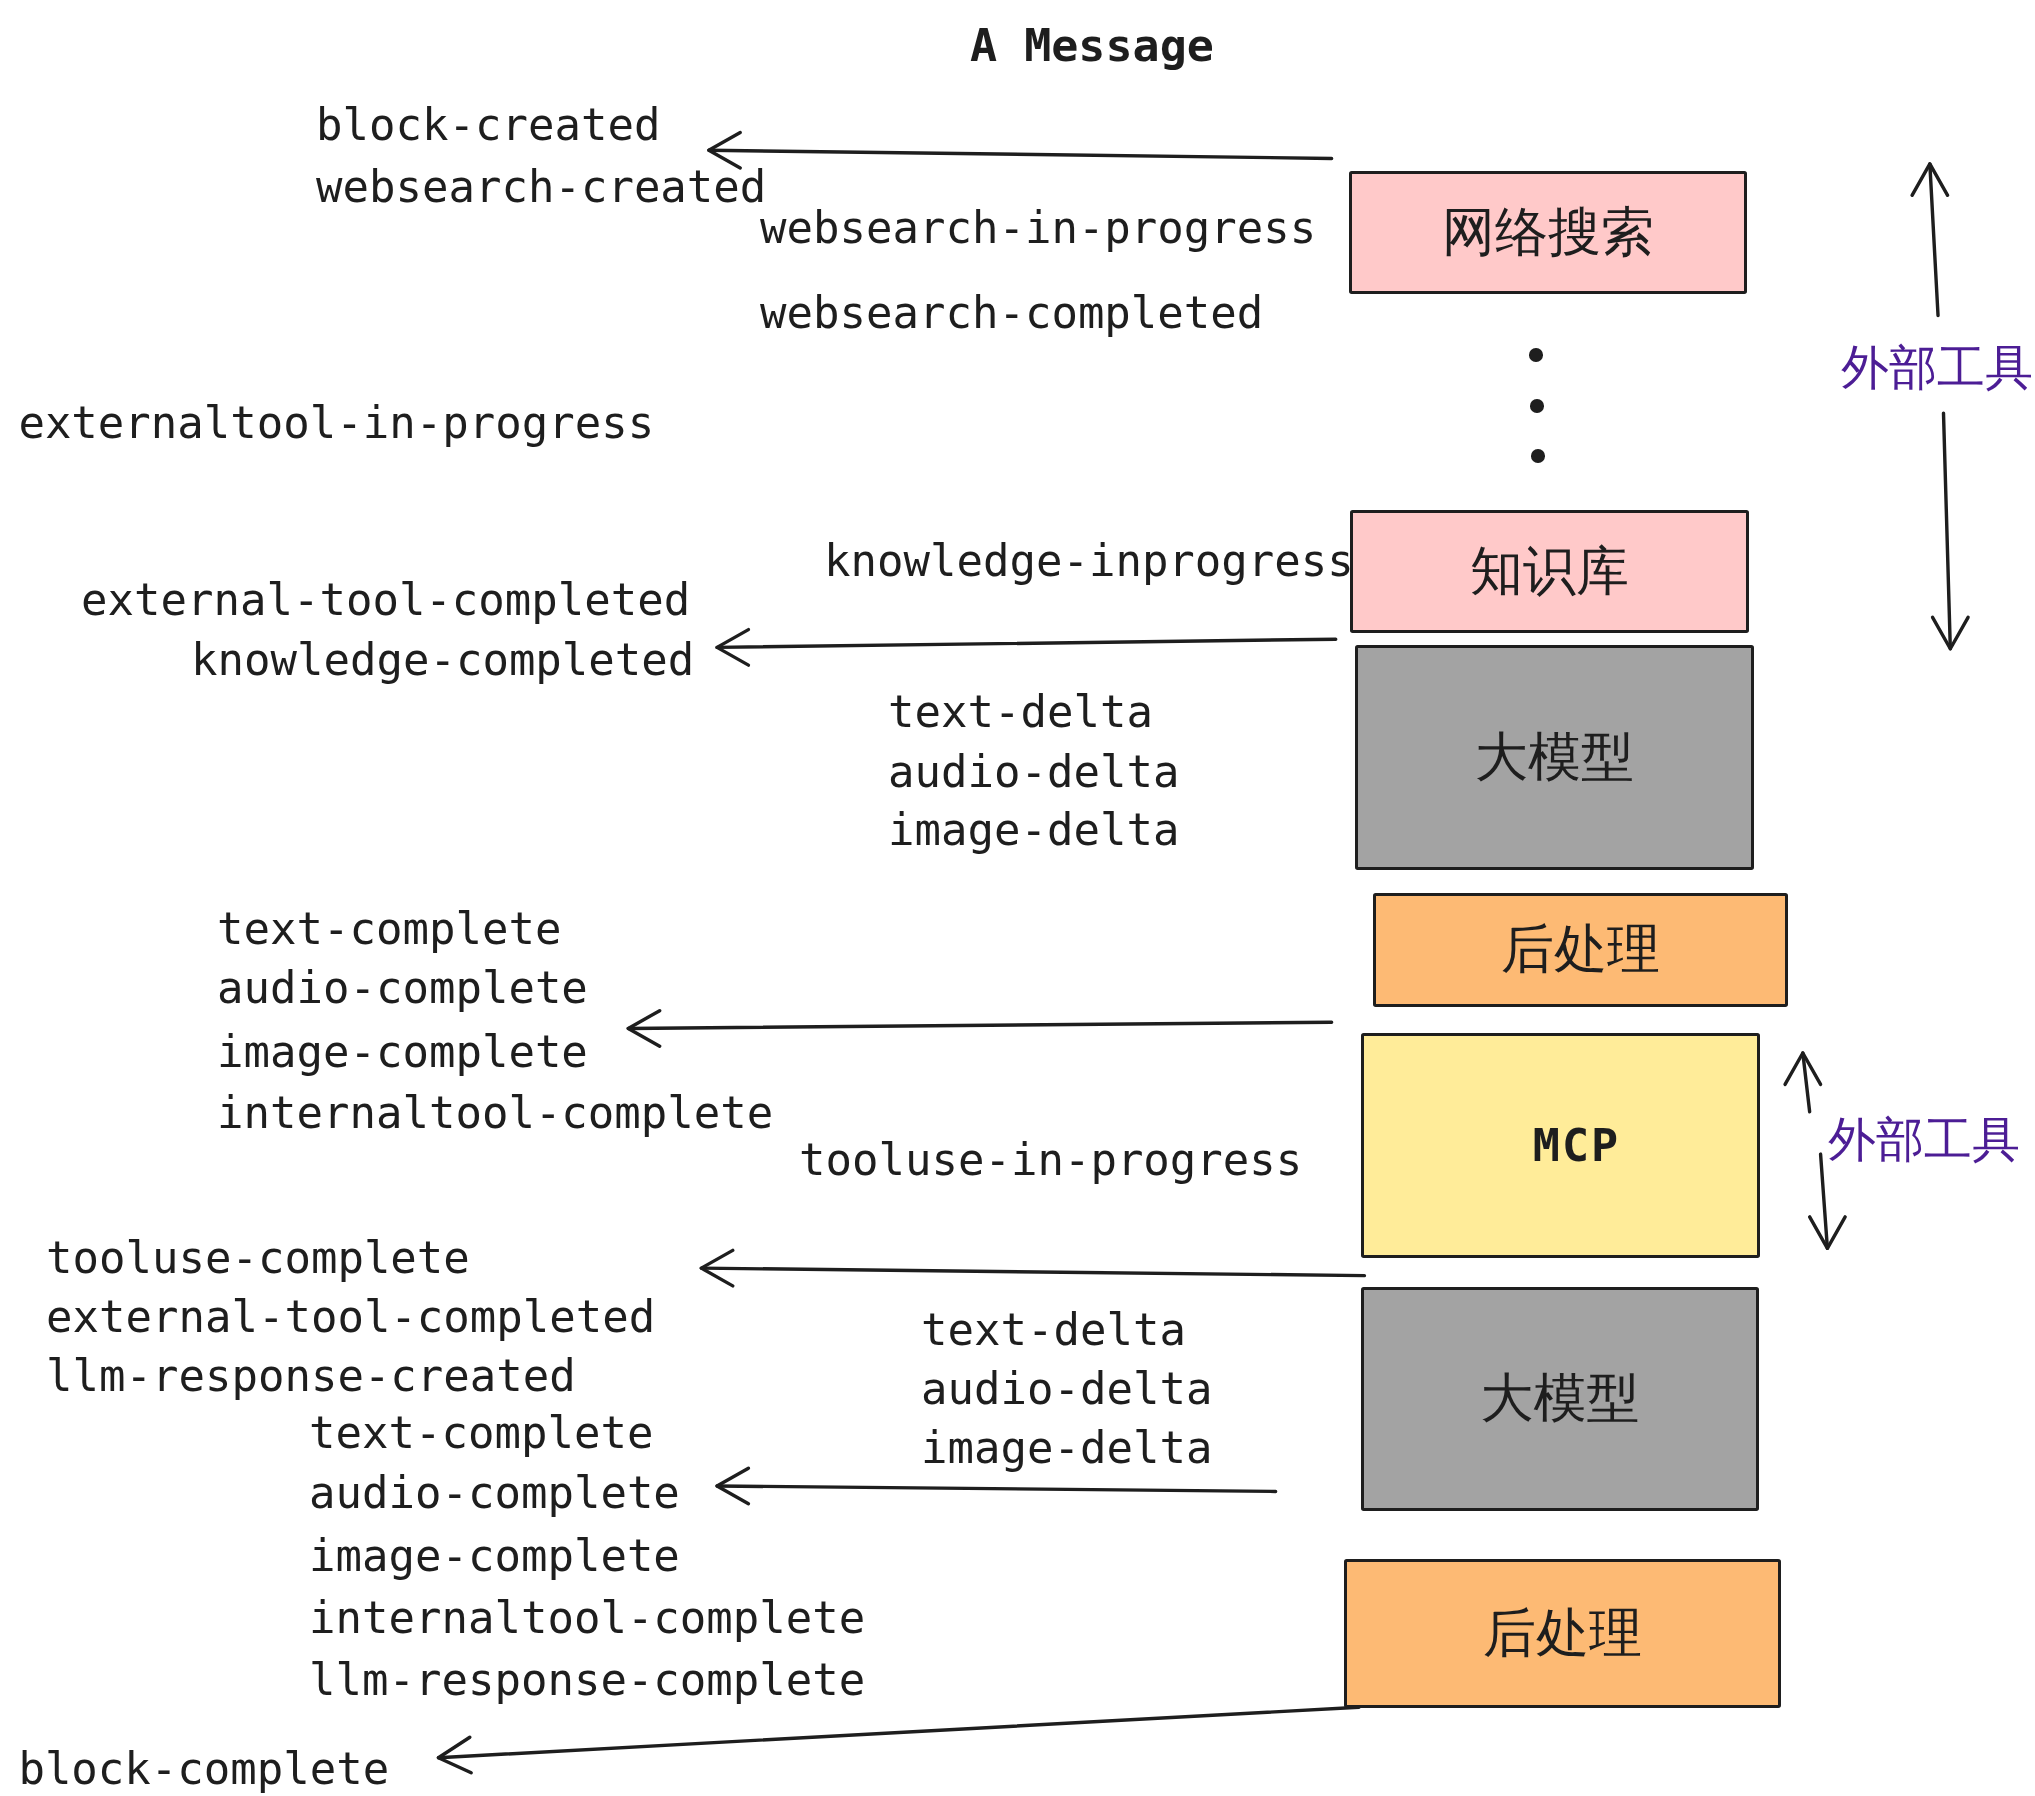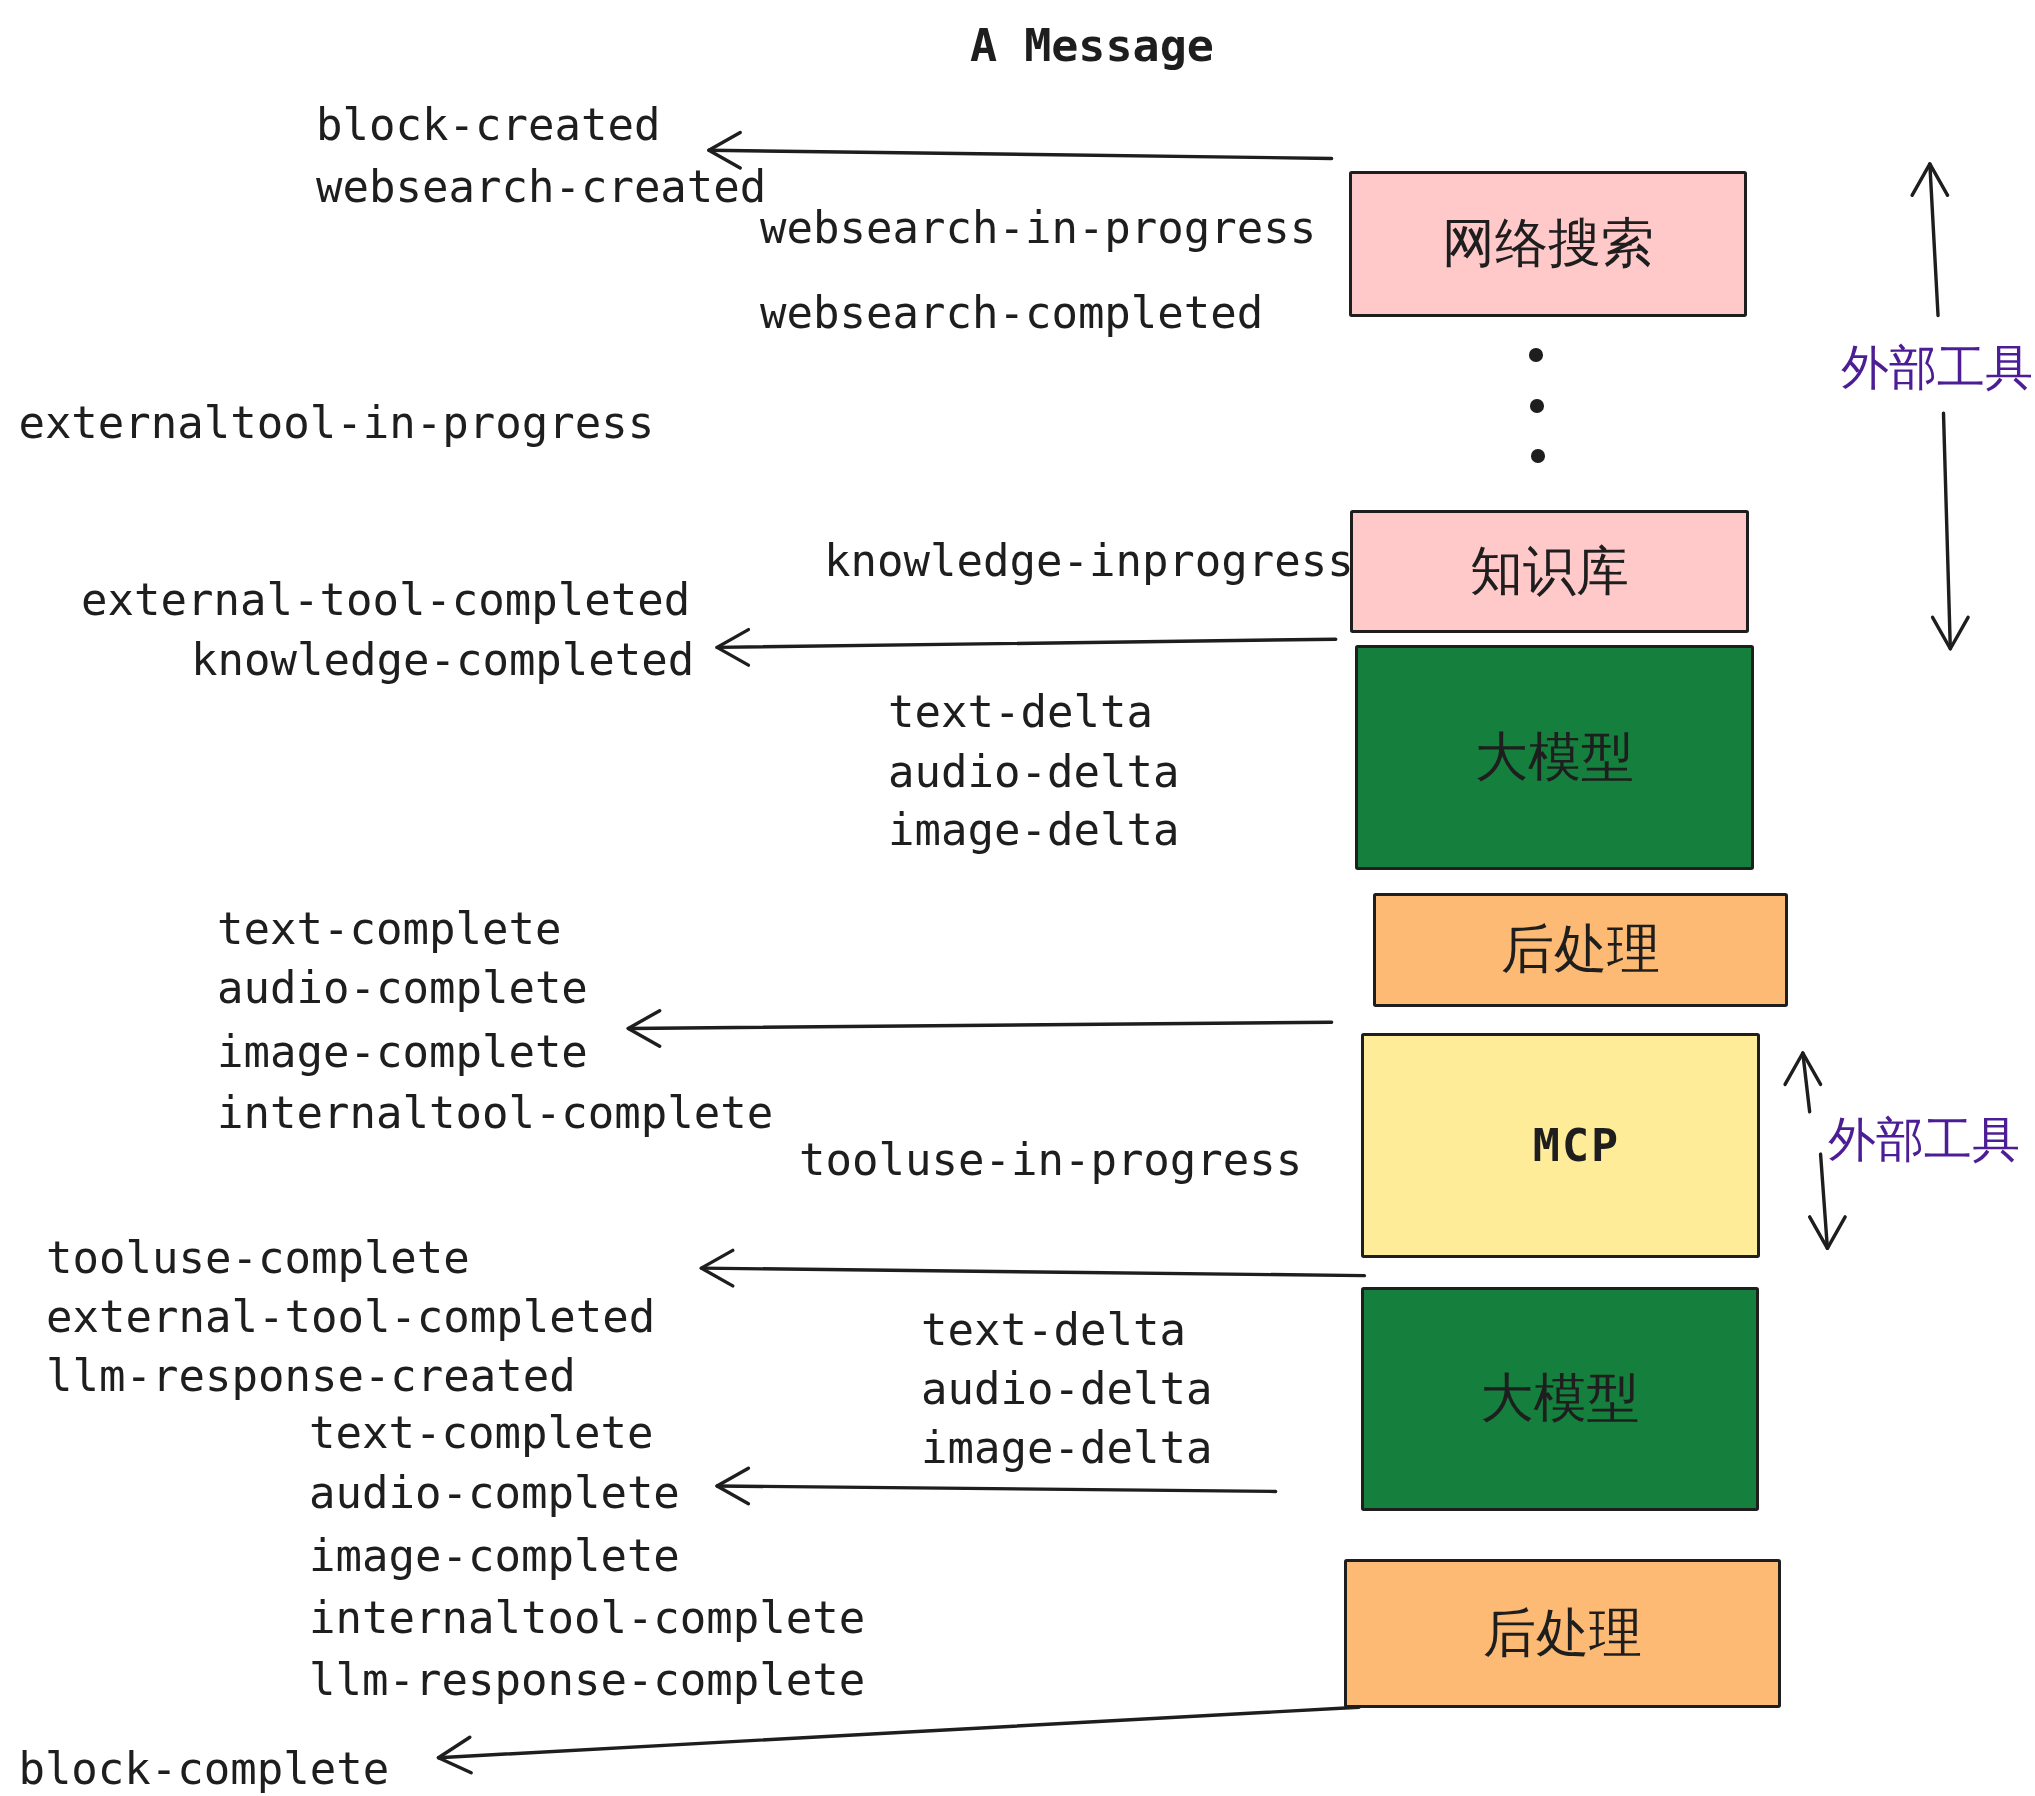--- a/index.html
+++ b/index.html
@@ -6,21 +6,21 @@
   #canvas{position:relative;width:2035px;height:1796px;background:#ffffff;overflow:hidden;
           font-family:"DejaVu Sans Mono","Liberation Mono",monospace;color:#1e1e1e;}
   .ev{position:absolute;font-family:"DejaVu Sans Mono","Liberation Mono",monospace;
       font-size:44px;line-height:1.05;color:#1e1e1e;white-space:nowrap;}
   .title{position:absolute;font-size:45px;font-weight:bold;white-space:nowrap;}
   .box{position:absolute;display:flex;align-items:center;justify-content:center;
        border:3.4px solid #1e1e1e;border-radius:2.7px;box-sizing:border-box;
        font-family:"DejaVu Sans","Liberation Sans",sans-serif;font-size:53px;font-weight:500;
        color:#1e1e1e;white-space:nowrap;}
   .fill-pink{background:#ffc9c9;}
-  .fill-green{background:#15803d;}
+  .fill-green{background:#a3a3a3;}
   .fill-yellow{background:#ffec99;}
   .fill-white{background:#fdba74;}
   .mcp-font{font-family:"DejaVu Sans Mono","Liberation Mono",monospace;font-size:45px;font-weight:bold;letter-spacing:2px;padding-left:32px;}
   .anno{position:absolute;font-family:"DejaVu Sans","Liberation Sans",sans-serif;
         font-size:48px;font-weight:500;color:#4c1d95;white-space:nowrap;}
   .dot{position:absolute;width:13.7px;height:13.7px;border-radius:50%;background:#1e1e1e;}
   svg line, svg polyline{stroke:#1e1e1e;stroke-width:5;fill:none;stroke-linecap:round;stroke-linejoin:round;}
   #arrows{position:absolute;left:0;top:0;}
 </style>
 </head>
@@ -104,21 +104,21 @@
   <div class="ev" style="left:309px;top:1410px;">text-complete</div>
   <div class="ev" style="left:921px;top:1307px;">text-delta</div>
   <div class="ev" style="left:921px;top:1366px;">audio-delta</div>
   <div class="ev" style="left:921px;top:1425px;">image-delta</div>
   <div class="ev" style="left:309px;top:1470px;">audio-complete</div>
   <div class="ev" style="left:309px;top:1533px;">image-complete</div>
   <div class="ev" style="left:309px;top:1595px;">internaltool-complete</div>
   <div class="ev" style="left:309px;top:1657px;">llm-response-complete</div>
   <div class="ev" style="left:18.4px;top:1746px;">block-complete</div>
 
-  <div class="box fill-pink" style="left:1349px;top:171px;width:398px;height:146px;">网络搜索</div>
+  <div class="box fill-pink" style="left:1349px;top:171px;width:398px;height:123px;">网络搜索</div>
   <div class="box fill-pink" style="left:1350px;top:510px;width:399px;height:123px;">知识库</div>
   <div class="box fill-green" style="left:1355px;top:645px;width:399px;height:225px;">大模型</div>
   <div class="box fill-white" style="left:1373px;top:893px;width:415px;height:114px;">后处理</div>
   <div class="box fill-yellow mcp-font" style="left:1361px;top:1033px;width:399px;height:225px;">MCP</div>
   <div class="box fill-green" style="left:1361px;top:1287px;width:398px;height:224px;">大模型</div>
   <div class="box fill-white" style="left:1344px;top:1559px;width:437px;height:149px;">后处理</div>
 
   <div class="dot" style="left:1529px;top:348px;"></div>
   <div class="dot" style="left:1530px;top:399px;"></div>
   <div class="dot" style="left:1531px;top:449px;"></div>

